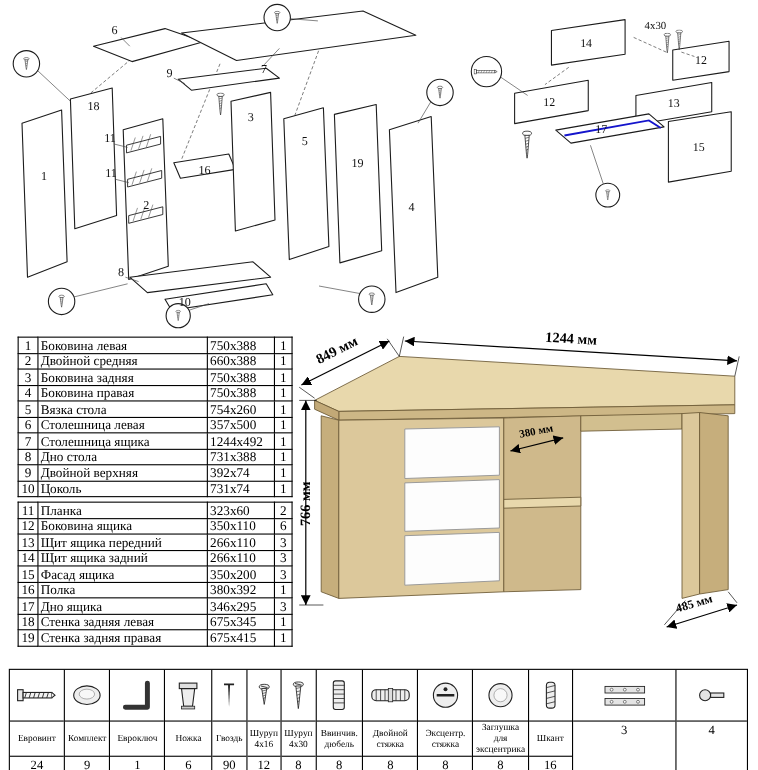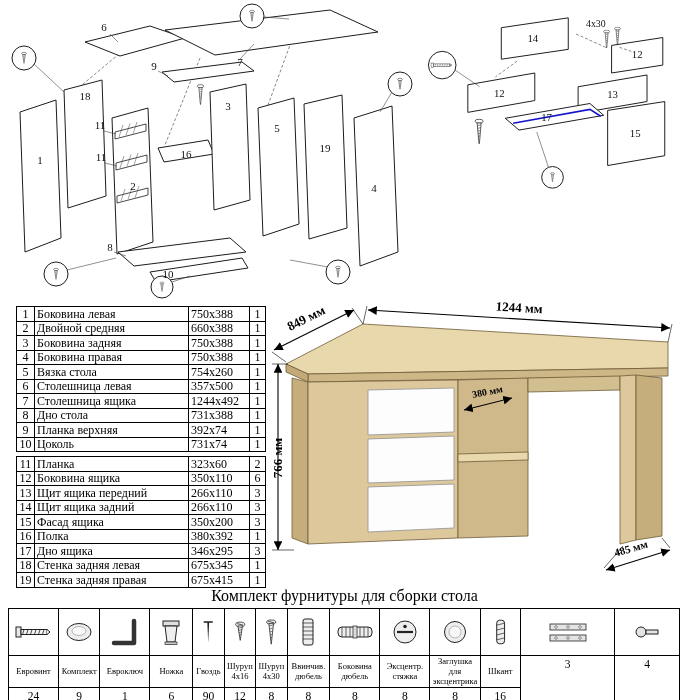--- a/index.html
+++ b/index.html
@@ -336,21 +336,21 @@
 
           <tr>
             <td class="c-num">8</td>
             <td class="c-name">Дно стола</td>
             <td class="c-size">731x388</td>
             <td class="c-qty">1</td>
           </tr>
 
           <tr>
             <td class="c-num">9</td>
-            <td class="c-name">Планка верхняя</td>
+            <td class="c-name">Двойной верхняя</td>
             <td class="c-size">392x74</td>
             <td class="c-qty">1</td>
           </tr>
 
           <tr>
             <td class="c-num">10</td>
             <td class="c-name">Цоколь</td>
             <td class="c-size">731x74</td>
             <td class="c-qty">1</td>
           </tr>
@@ -463,21 +463,20 @@
     </g>
     <g>
       <text class="dim dim-lg" x="251" y="14" transform="rotate(3.4 251 14)">1244 мм</text>
       <text class="dim dim-lg" x="40" y="24" transform="rotate(-26.5 40 24)">849 мм</text>
       <text class="dim dim-lg" x="14" y="160" transform="rotate(-90 14 160)">766 мм</text>
       <text class="dim dim-sm" x="220" y="97" transform="rotate(-11 220 97)">380 мм</text>
       <text class="dim dim-md" x="364" y="254" transform="rotate(-16 364 254)">485 мм</text>
     </g>
   </svg>
 
-  <div id="hw-title">Комплект фурнитуры для сборки стола</div>
   <div id="hw-table">
 
       <div class="hw-col">
         <div class="hw-icon-cell">
           <svg class="hw-icon" viewBox="0 0 40 40">
             <use href="#i-hw-confirmat"></use>
           </svg>
         </div>
         <div class="hw-label">Евровинт</div>
         <div class="hw-qty">24</div>
@@ -552,21 +551,21 @@
         <div class="hw-label">Ввинчив. дюбель</div>
         <div class="hw-qty">8</div>
       </div>
 
       <div class="hw-col">
         <div class="hw-icon-cell">
           <svg class="hw-icon" viewBox="0 0 40 40">
             <use href="#i-hw-dowel-double"></use>
           </svg>
         </div>
-        <div class="hw-label">Боковина дюбель</div>
+        <div class="hw-label">Двойной стяжка</div>
         <div class="hw-qty">8</div>
       </div>
 
       <div class="hw-col">
         <div class="hw-icon-cell">
           <svg class="hw-icon" viewBox="0 0 40 40">
             <use href="#i-hw-cam"></use>
           </svg>
         </div>
         <div class="hw-label">Эксцентр. стяжка</div>

